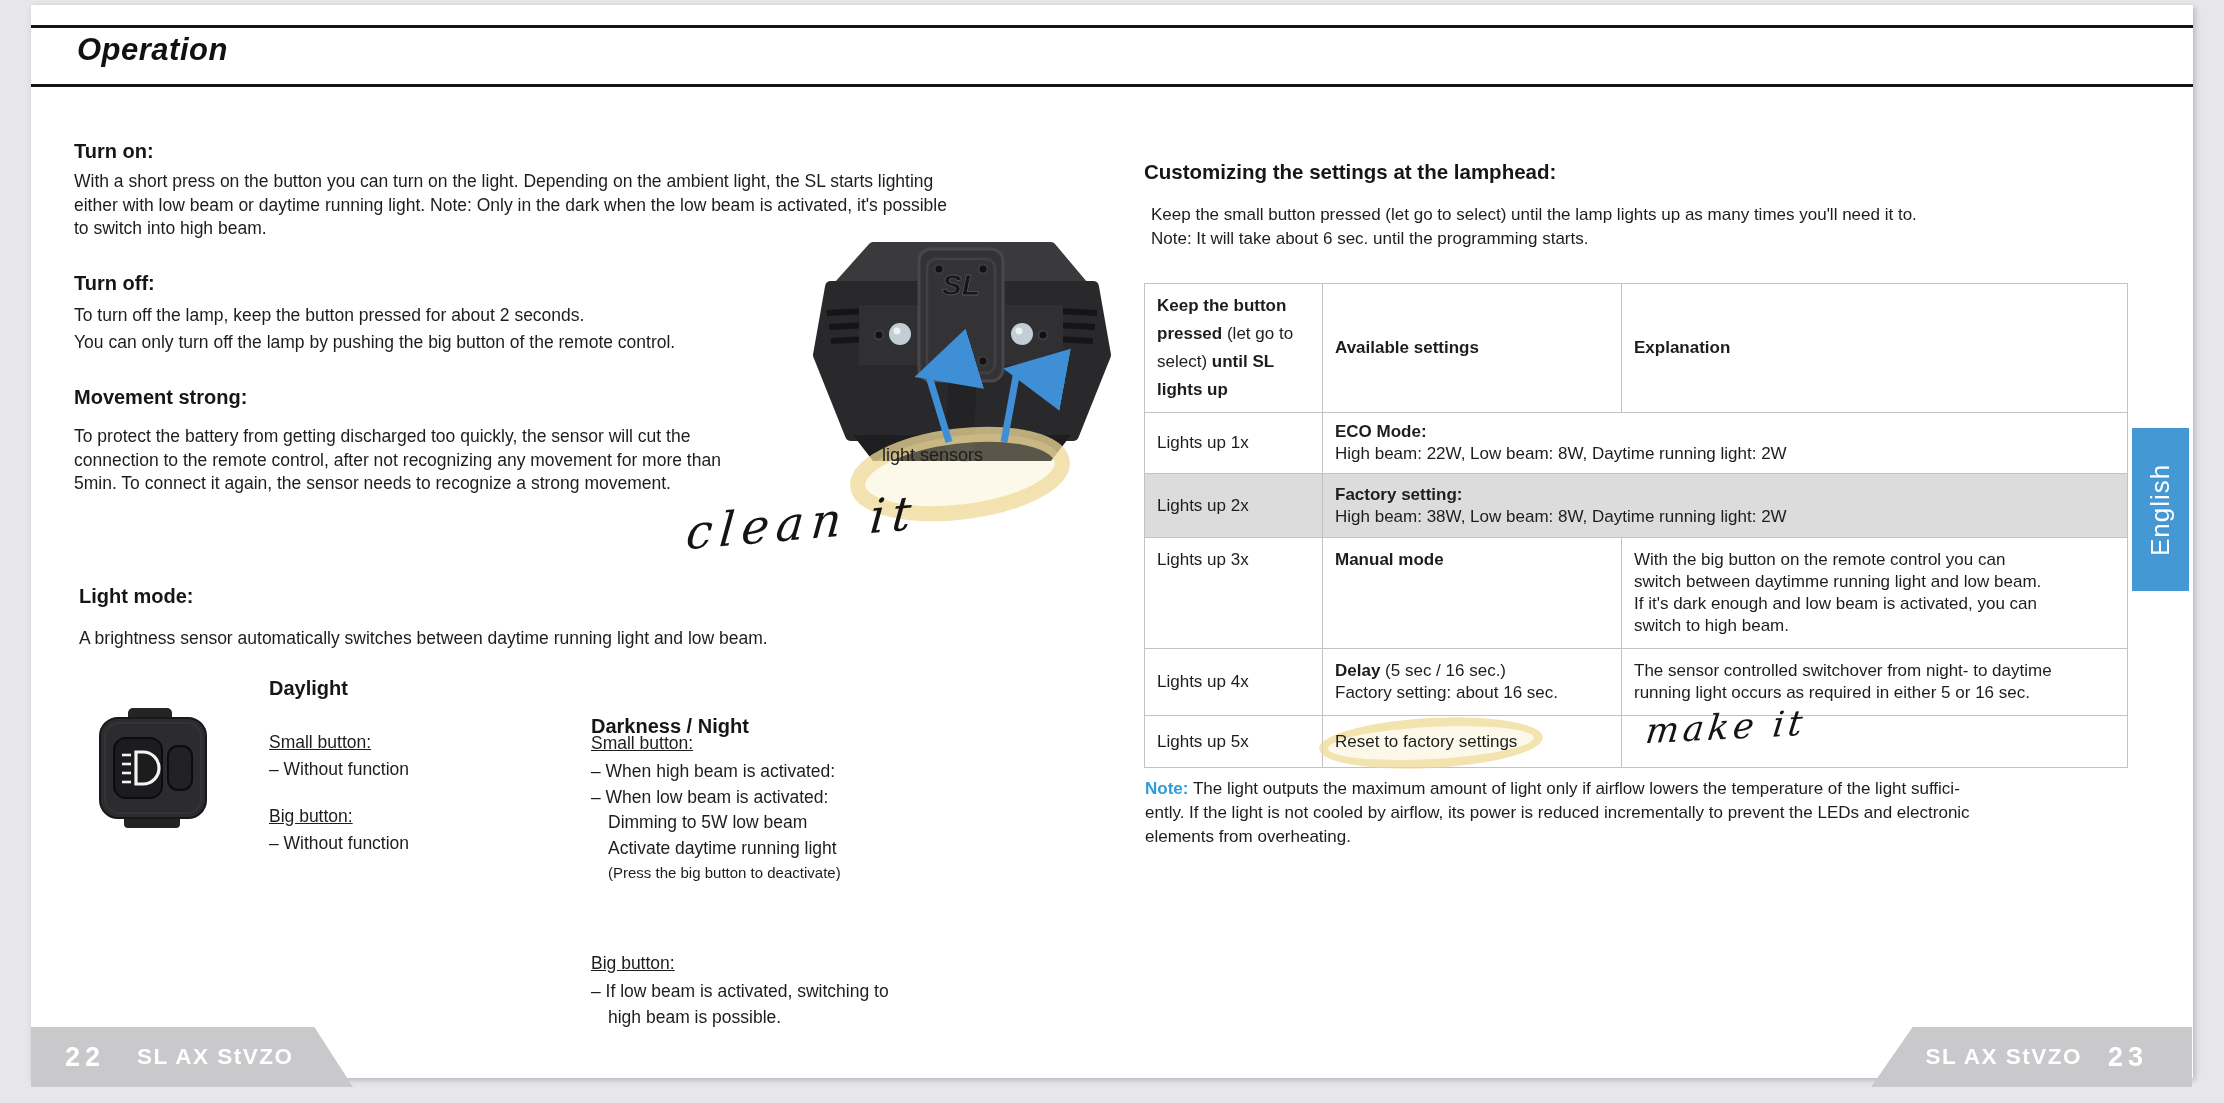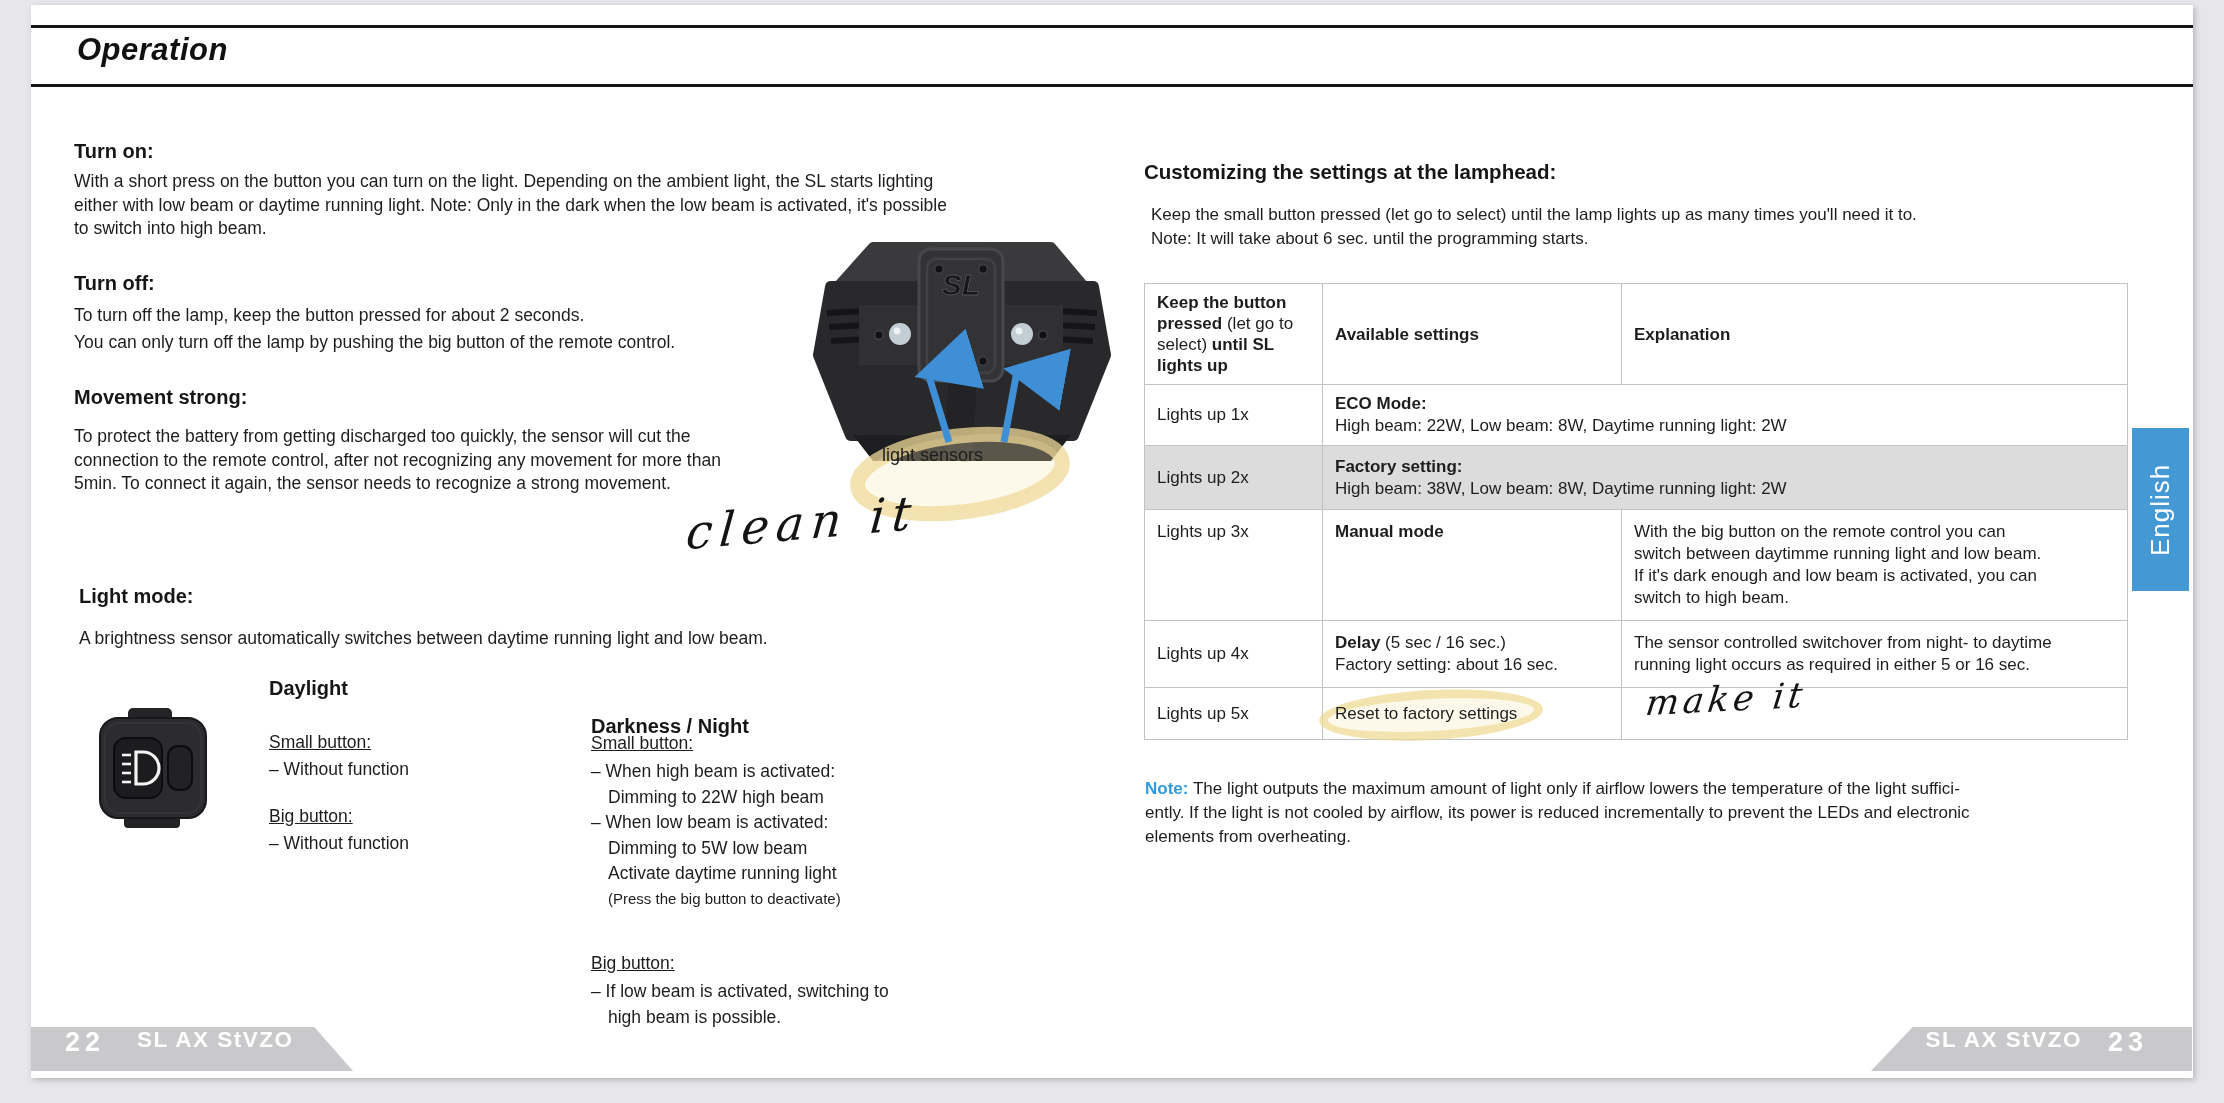--- a/index.html
+++ b/index.html
@@ -25,35 +25,35 @@
   .handwriting { position:absolute; font-family:"DejaVu Serif",serif; font-style:italic; color:#141414; white-space:nowrap; }
   .hw-clean { left:655px; top:490px; font-size:47px; letter-spacing:7px; transform:rotate(-5deg) skewX(-10deg); }
   .hw-make  { font-size:35px; letter-spacing:4px; transform:rotate(-3deg) skewX(-10deg); }
 
   .sensors-label { position:absolute; left:851px; top:440px; font-size:18px; color:#1d1d1d; }
 
   
   .settings-table { position:absolute; left:1113px; top:278px; width:983px; border-collapse:collapse; table-layout:fixed; }
   .settings-table td, .settings-table th { border:1px solid #c2c2c2; font-size:17px; line-height:22px; font-weight:400;
       text-align:left; padding:8px 12px; vertical-align:middle; color:#1d1d1d; }
-  .settings-table th { line-height:21px;padding-left:12px; }
+  .settings-table th { line-height:28px;padding-left:12px; }
   .settings-table .b { font-weight:700; }
   .settings-table .pre { white-space:pre-line; }
   .row-gray td { background:#dcdcdc; }
   .vtop { vertical-align:top !important; padding-top:11px !important; }
 
   .hl-ring { position:relative; display:inline-block; z-index:1; }
   .hl-ring::before { content:''; position:absolute; left:-16px; right:-26px; top:-13px; bottom:-15px;
       border:9px solid rgba(238,214,138,.62); background:rgba(247,232,180,.28); border-radius:50%;
       transform:rotate(-3deg); z-index:-1; }
 
   .note-blue { color:#2f9bdc; font-weight:700; }
 
-  .footer-banner { position:absolute; top:1022px; height:44px; background:#c9c9cc; color:#ffffff;
-      display:flex; align-items:flex-start; font-weight:700; }
+  .footer-banner { position:absolute; top:1022px; height:60px; background:#c9c9cc; color:#ffffff;
+      display:flex; align-items:center; font-weight:700; }
   .fb-left { left:0; width:322px; clip-path:polygon(0 0, 88% 0, 100% 100%, 0 100%); }
   .fb-right { left:1840px; width:321px; clip-path:polygon(13% 0, 100% 0, 100% 100%, 0 100%); justify-content:flex-end; }
   .fb-num { font-size:27px; letter-spacing:5px; }
   .fb-title { font-size:22.5px; letter-spacing:1.5px; }
 
   .lang-tab { position:absolute; left:2101px; top:423px; width:57px; height:163px; background:#4498d4;
       color:#fff; display:flex; align-items:center; justify-content:center;
       writing-mode:vertical-rl; transform:rotate(180deg); font-size:26px; letter-spacing:1px; }
 </style>
 </head>
@@ -157,21 +157,20 @@
     <div class="col-head" style="left:238px; top:672px;">Daylight</div>
     <div class="ul-label" style="left:238px; top:727px;">Small button:</div>
     <div class="plain-line" style="left:238px; top:754px;">– Without function</div>
     <div class="ul-label" style="left:238px; top:801px;">Big button:</div>
     <div class="plain-line" style="left:238px; top:828px;">– Without function</div>
 
     <div class="col-head" style="left:560px; top:710px;">Darkness / Night</div>
     <div class="ul-label" style="left:560px; top:728px;">Small button:</div>
     <div class="list" style="left:560px; top:754px; width:420px;">
       <div>– When high beam is activated:</div>
-      <div class="indent">Dimming to 22W high beam</div>
       <div>– When low beam is activated:</div>
       <div class="indent">Dimming to 5W low beam</div>
       <div class="indent">Activate daytime running light</div>
       <div class="indent small">(Press the big button to deactivate)</div>
     </div>
     <div class="ul-label" style="left:560px; top:948px;">Big button:</div>
     <div class="list" style="left:560px; top:974px; width:420px;">
       <div>– If low beam is activated, switching to</div>
       <div class="indent">high beam is possible.</div>
     </div>

